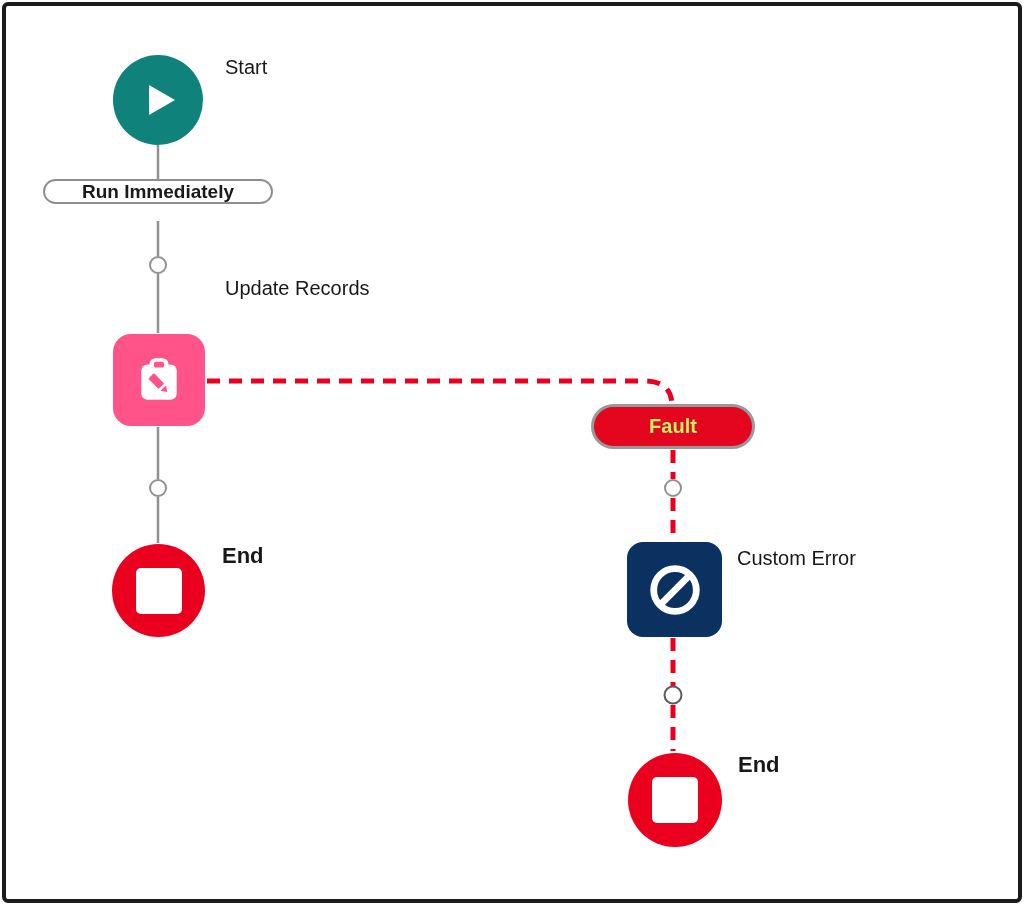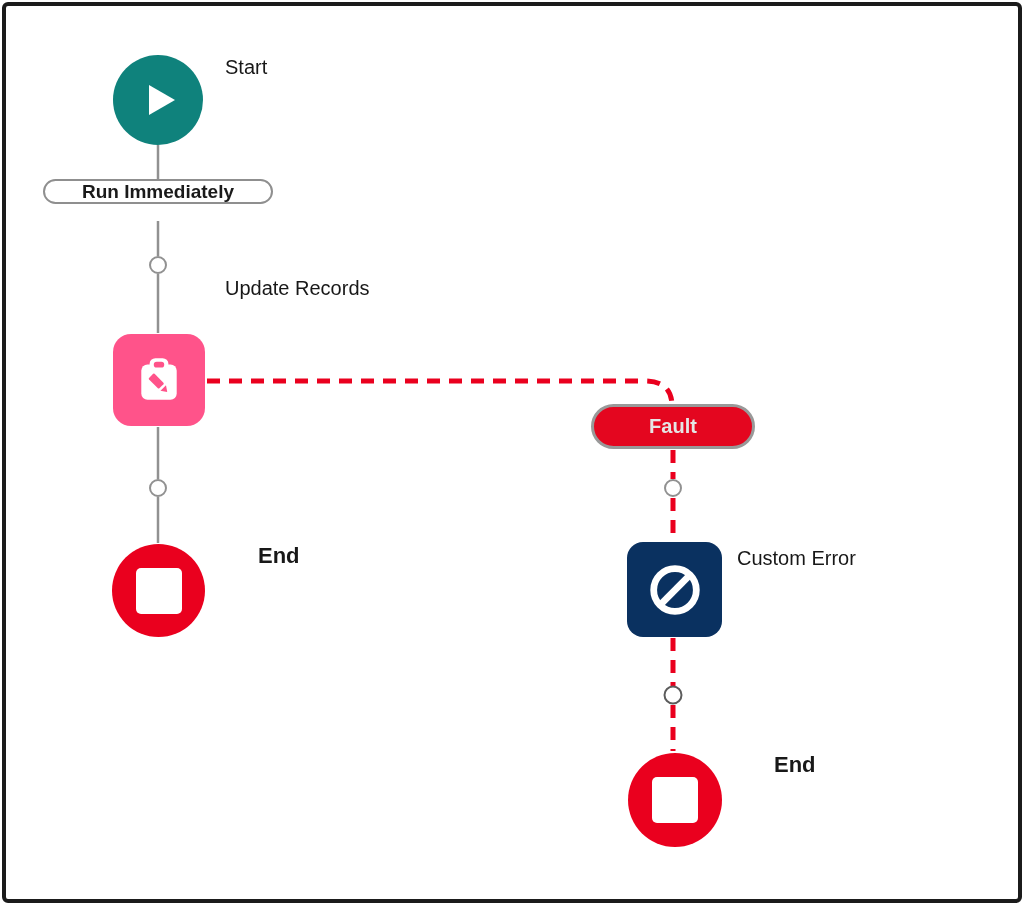--- a/index.html
+++ b/index.html
@@ -78,21 +78,20 @@
   .node-subtitle {
     font-size: 20px;
     line-height: 26px;
     margin-top: 5px;
   }
   .end-label {
     position: absolute;
     font-size: 22px;
     font-weight: bold;
     white-space: nowrap;
-    margin-left: 36px;
   }
   .run-pill {
     position: absolute;
     left: 43px; top: 179px;
     width: 230px; height: 25px;
     box-sizing: border-box;
     background: #ffffff;
     border: 2px solid #8f8f8f;
     border-radius: 21px;
     display: flex;
@@ -109,21 +108,21 @@
     width: 164px; height: 45px;
     box-sizing: border-box;
     background: #e4061f;
     border: 3px solid #999999;
     border-radius: 23px;
     display: flex;
     align-items: center;
     justify-content: center;
     font-size: 20px;
     font-weight: bold;
-    color: #e5e5e5;
+    color: #bef264;
     cursor: pointer;
   }
 </style>
 </head>
 <body>
 
 <div class="canvas">
 
   <svg class="connector-layer" width="1024" height="905" viewBox="0 0 1024 905">
 

